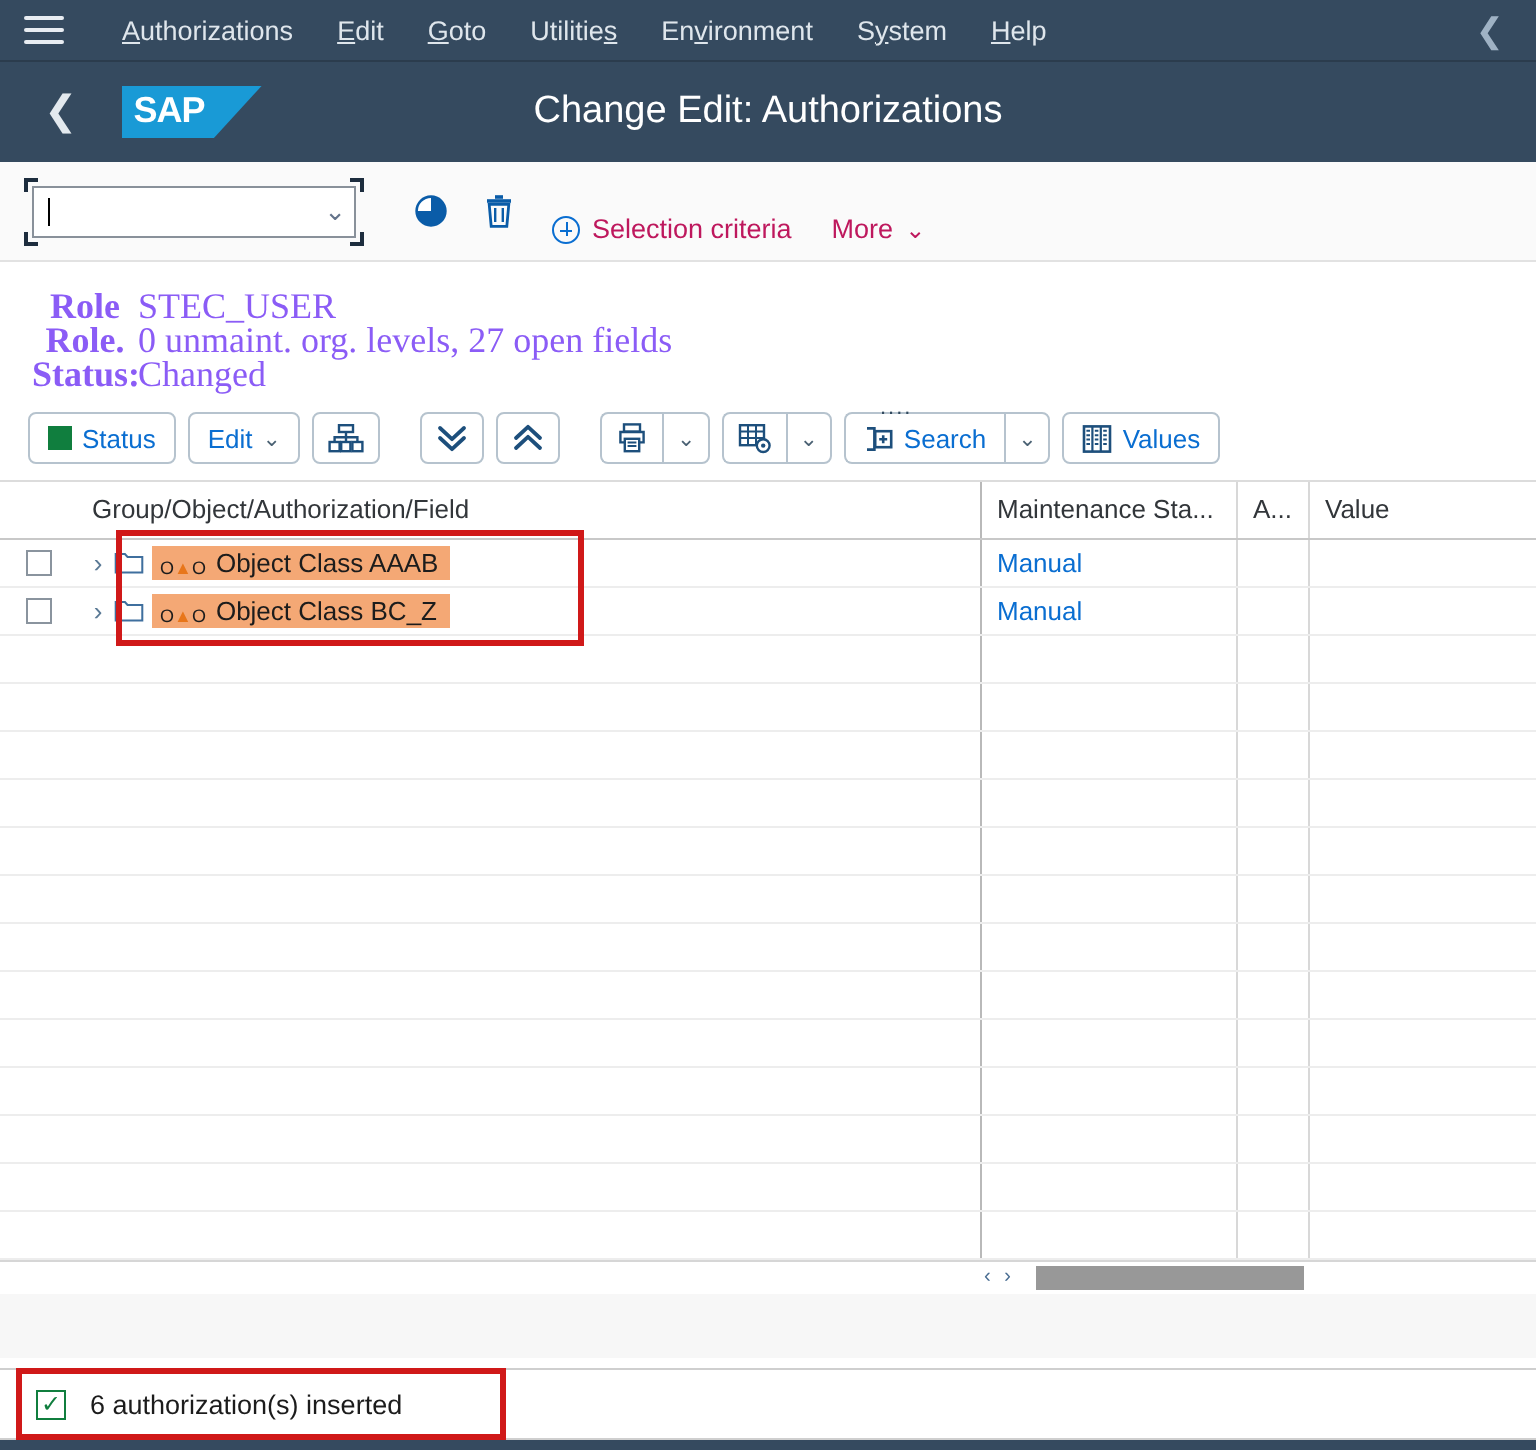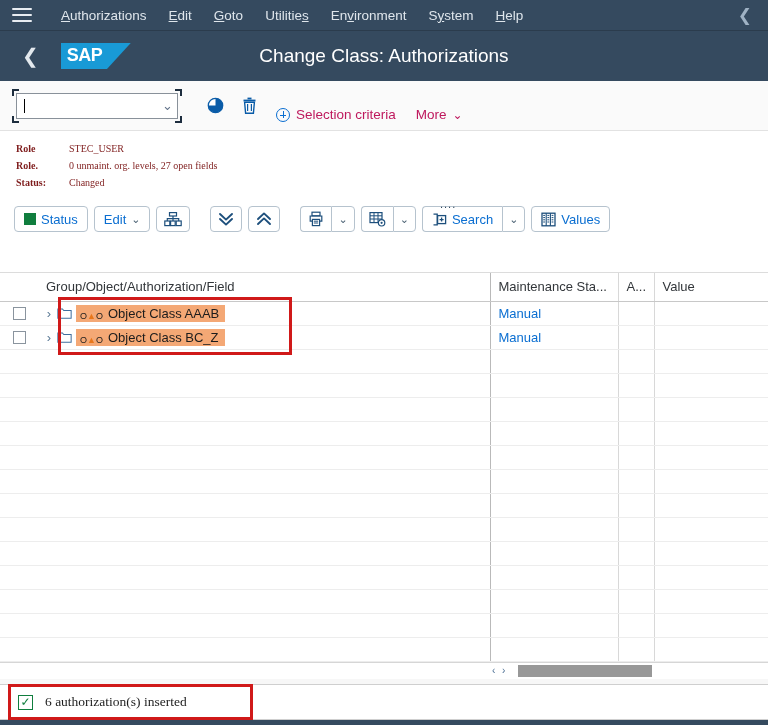--- a/index.html
+++ b/index.html
@@ -102,22 +102,23 @@
   .plus-circ { width:14px; height:14px; border:1.4px solid #0a6ed1; border-radius:50%; position:relative; flex:none;}
   .plus-circ:before, .plus-circ:after { content:""; position:absolute; background:#0a6ed1; }
   .plus-circ:before { left:2.6px; right:2.6px; top:6px; height:1.4px; }
   .plus-circ:after { top:2.6px; bottom:2.6px; left:6px; width:1.4px; }
   .more-chev { font-size:12px; }
 
   
   .roleinfo {
     padding: 12px 0 6px 16px;
     font-family: "Liberation Serif", serif;
-    font-size: 10px;
-    color: #7f1d1d;
+    font-size: 18px;
+    color: #8b5cf6;
+    text-align: center;
   }
   .roleinfo .line { display:flex; height:17px; align-items:baseline; }
   .roleinfo .lbl { font-weight:bold; width: 53px; flex:none; }
   .roleinfo .val { }
 
   
   .toolbar2 {
     display:flex; align-items:center; gap:6px;
     padding: 6px 0 8px 14px;
     position: relative;
@@ -138,21 +139,21 @@
   .gap { width: 8px; }
   .dots-handle {
     position:absolute; left:440px; top:1px;
     color:#31495e; font-size:11px; letter-spacing:1px; line-height:6px;
   }
 
   
   svg.gi { display:block; }
 
   
-  .tablewrap { position: relative; border-top:1px solid #dcdcdc;margin-top:32px; }
+  .tablewrap { position: relative; border-top:1px solid #dcdcdc; }
   table.grid { width:768px; border-collapse: collapse; table-layout: fixed; }
   table.grid th {
     font-weight: normal; font-size: 13px; color:#32363a;
     text-align:left; height: 28px; padding: 0 0 0 8px;
     border-bottom: 1px solid #c8c8c8; background:#fff; vertical-align: middle;
   }
   table.grid td {
     height: 24px; font-size: 13px; color:#0a6ed1;
     border-bottom: 1px solid #ededed; padding: 0; vertical-align: middle;
     background: #fff;
@@ -199,21 +200,21 @@
   .statusbar {
     position:absolute; left:0; right:0; bottom:5px; height:36px;
     background:#fff; border-top:1px solid #cfcfcf; border-bottom:1px solid #cfcfcf;
     display:flex; align-items:center; padding-left:18px;
   }
   .stat-chk {
     width:15px; height:15px; border:1px solid #107e3e; color:#107e3e;
     font-size:12px; display:flex; align-items:center; justify-content:center;
     margin-right:12px; flex:none; line-height:1;
   }
-  .stat-text { font-size:13.5px; color:#1c1c1c;font-family:Liberation Serif, serif; }
+  .stat-text { font-size:13.5px; color:#1c1c1c; }
   .bottom-strip { position:absolute; left:0; right:0; bottom:0; height:5px; background:#354a5f; }
 </style>
 </head>
 <body>
 
 <div id="app">
 
   <div class="menubar">
     <div class="burger">
       <span></span>
@@ -229,21 +230,21 @@
     <div class="menu-item"><u>H</u>elp</div>
     <div class="menu-right">❮</div>
   </div>
 
   <div class="shellbar">
     <div class="back-chevron">❮</div>
     <div class="sap-logo">
       <div class="shape"></div>
       <div class="txt">SAP</div>
     </div>
-    <div class="shell-title">Change Class: Authorizations</div>
+    <div class="shell-title">Change Edit: Authorizations</div>
   </div>
 
   <div class="toolbar">
     <div class="combo-wrap">
       <div class="combo">
         <span class="caret"></span>
         <span class="chev">⌄</span>
       </div>
       <div class="focusbr br-tl"></div>
       <div class="focusbr br-tr"></div>

